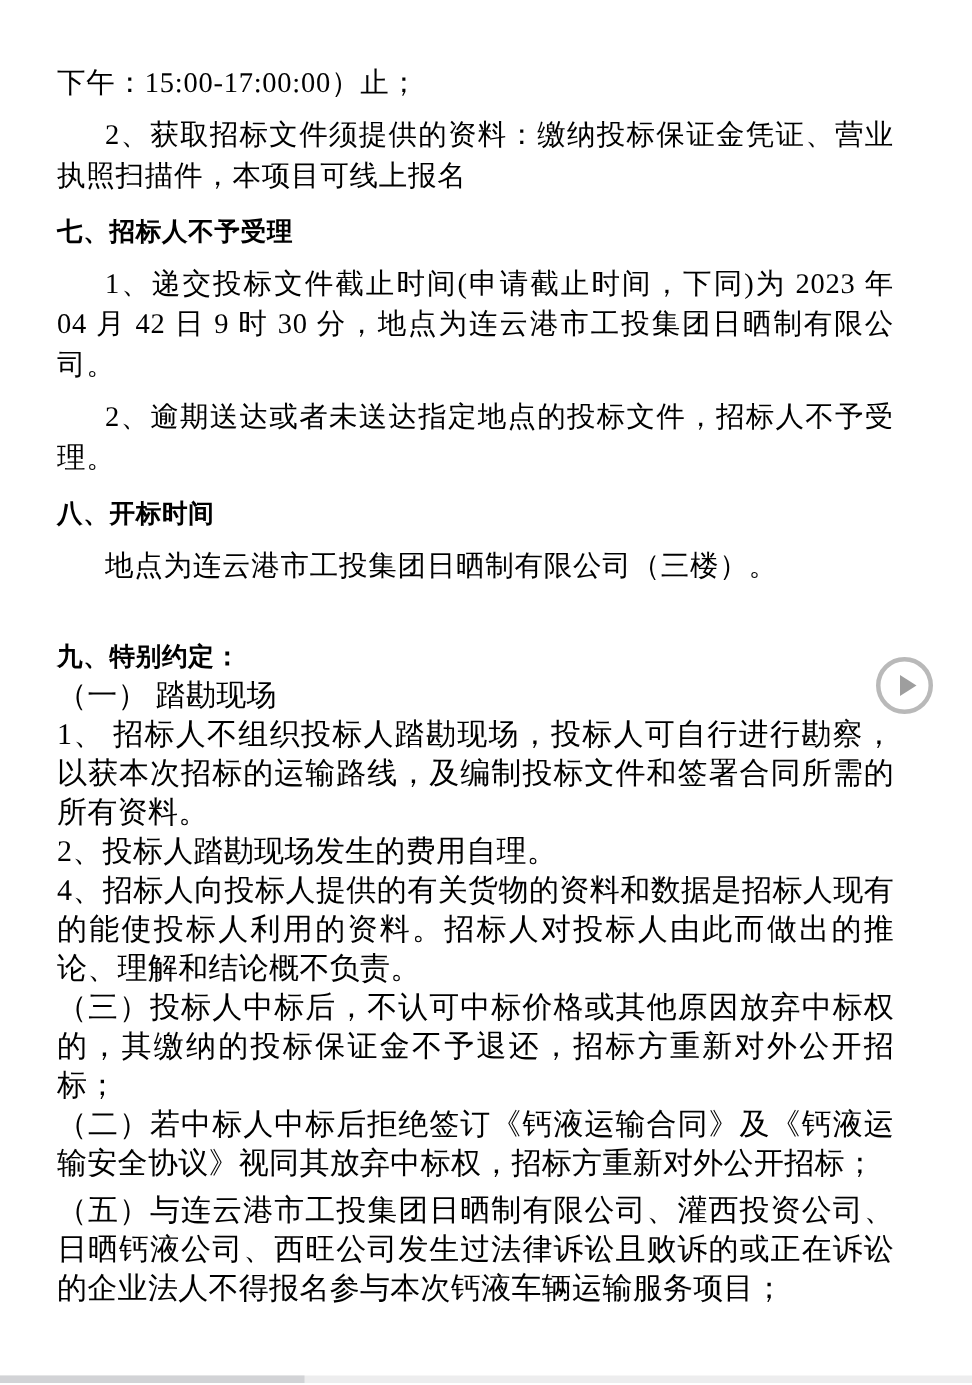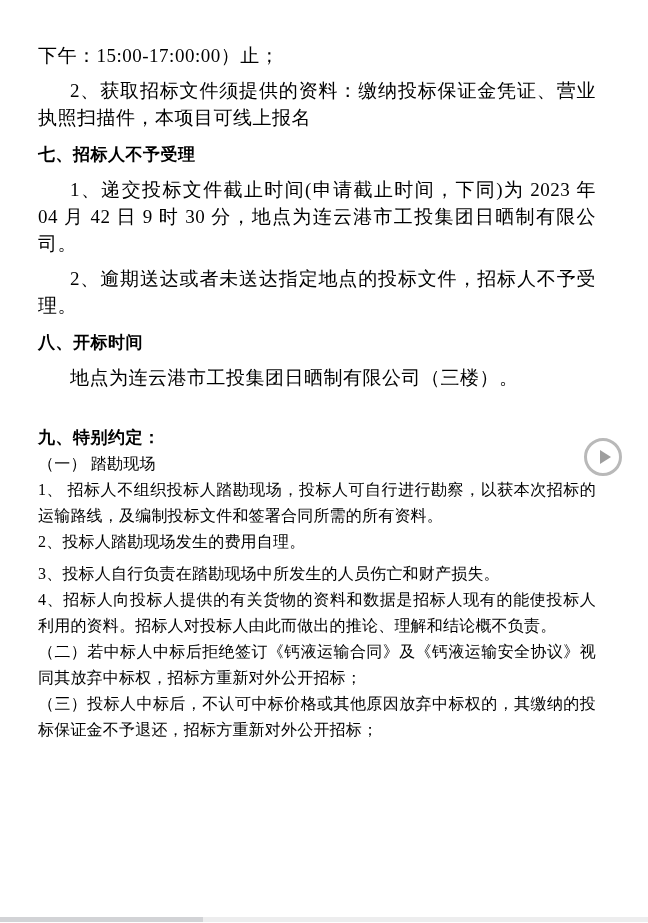--- a/index.html
+++ b/index.html
@@ -28,21 +28,21 @@
   .first { margin-top: 0; }
   .ind { text-indent: 32px; }
   .h {
     font-size: 17px;
     line-height: 27px;
     font-weight: bold;
     margin: 10px 0 0 0;
     letter-spacing: 0.5px;
   }
   .b9 {
-    font-size: 16px;
+    font-size: 20px;
     line-height: 26px;
     margin: 0;
     letter-spacing: 0.2px;
   }
   .sp { margin-top: 33px; }
   .mt { margin-top: 6px; }
   .mt2 { margin-top: 5px; }
   .u { text-underline-offset: 3px; }
   .lbl { padding-right: 12px; }
 
@@ -107,29 +107,29 @@
   <p class="b ind"><span>地点为</span><span class="u">连云港市工投集团日晒制有限公司（三楼）。</span></p>
 
   <h2 class="h sp">九、特别约定：</h2>
 
   <p class="b9">（一）  踏勘现场</p>
 
   <p class="b9">1、 招标人不组织投标人踏勘现场，投标人可自行进行勘察，以获本次招标的运输路线，及编制投标文件和签署合同所需的所有资料。</p>
 
   <p class="b9">2、投标人踏勘现场发生的费用自理。</p>
 
-  <p class="b9 mt">3、投标人自行负责在踏勘现场中所发生的人员伤亡和财产损失。</p>
 
   <p class="b9">4、招标人向投标人提供的有关货物的资料和数据是招标人现有的能使投标人利用的资料。招标人对投标人由此而做出的推论、理解和结论概不负责。</p>
 
+  <p class="b9">（三）投标人中标后，不认可中标价格或其他原因放弃中标权的，其缴纳的投标保证金不予退还，招标方重新对外公开招标；</p>
+
   <p class="b9">（二）若中标人中标后拒绝签订《钙液运输合同》及《钙液运输安全协议》视同其放弃中标权，招标方重新对外公开招标；</p>
 
-  <p class="b9">（三）投标人中标后，不认可中标价格或其他原因放弃中标权的，其缴纳的投标保证金不予退还，招标方重新对外公开招标；</p>
 
-
+  <p class="b9 mt2">（五）与连云港市工投集团日晒制有限公司、灌西投资公司、日晒钙液公司、西旺公司发生过法律诉讼且败诉的或正在诉讼的企业法人不得报名参与本次钙液车辆运输服务项目；</p>
 
 </div>
 
 <div class="next-btn" role="button">
   <span class="next-icon"></span>
 </div>
 
 <div class="hscroll-track">
   <div class="hscroll-thumb"></div>
 </div>

